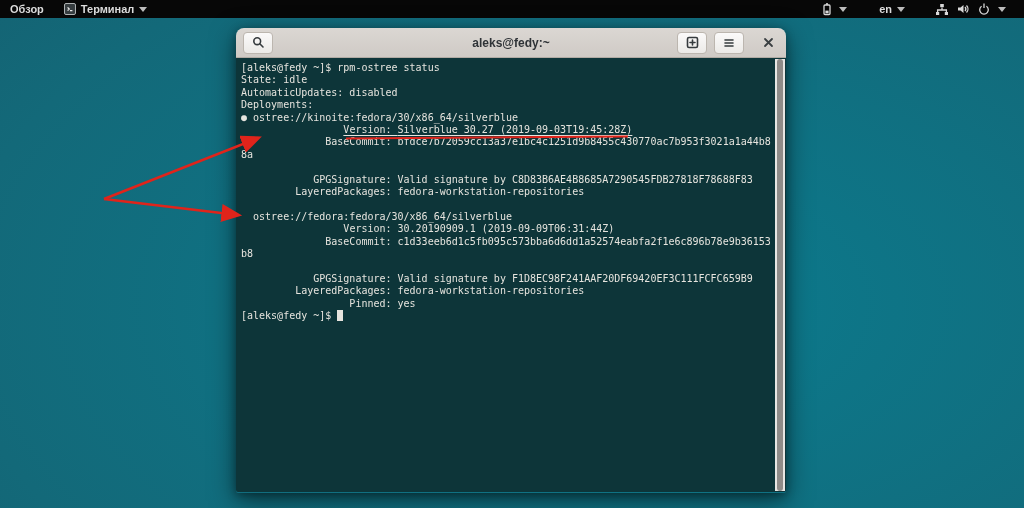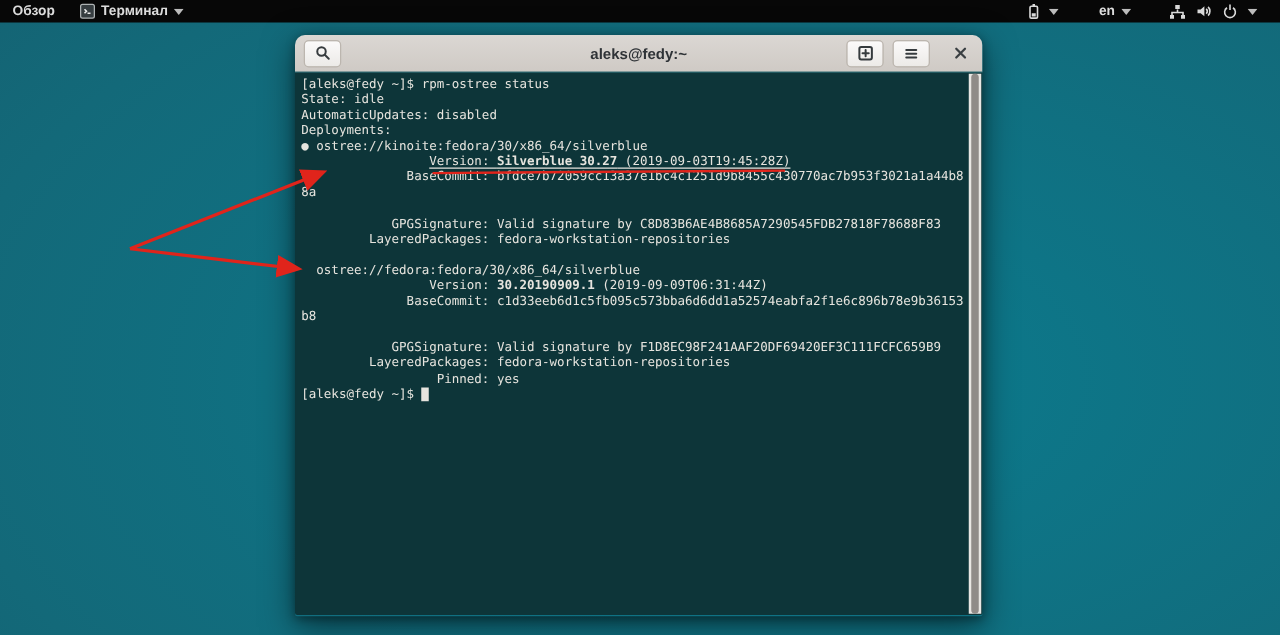--- a/index.html
+++ b/index.html
@@ -52,21 +52,21 @@
   .close-btn{width:22px;height:22px;border:none;background:none;display:flex;align-items:center;
     justify-content:center;margin-left:6px;cursor:default;}
   .close-btn svg *{stroke:#3a3f42;stroke-width:1.8;stroke-linecap:round;}
 
   .terminal{position:relative;height:434px;background:var(--terminal-bg);overflow:hidden;
     border-radius:0 0 2px 2px;padding-left:33px;}
   .term-text{position:absolute;left:5px;top:4px;right:14px;
     font-family:"DejaVu Sans Mono",monospace;font-size:10px;line-height:12.4px;
     color:var(--terminal-fg);white-space:pre;}
   .tline{white-space:pre;min-height:12.4px;}
-  .tline .b{font-weight:700;}
+  .tline .b{font-weight:400;}
   .tline .u{text-decoration:underline;text-underline-offset:2px;}
   .tline .cursor{background:var(--terminal-fg);}
   .scrollbar{position:absolute;top:1px;bottom:1px;right:1px;width:10px;background:#e8e6e3;
     display:flex;justify-content:center;}
   .scroll-thumb{width:6px;height:100%;background:#8f8b88;border-radius:3px;}
 
   
   .annotations{position:absolute;left:0;top:0;width:1024px;height:508px;pointer-events:none;}
   .annotations line{stroke:var(--annotation-red);}
   .annotations .arrowhead{fill:var(--annotation-red);}

